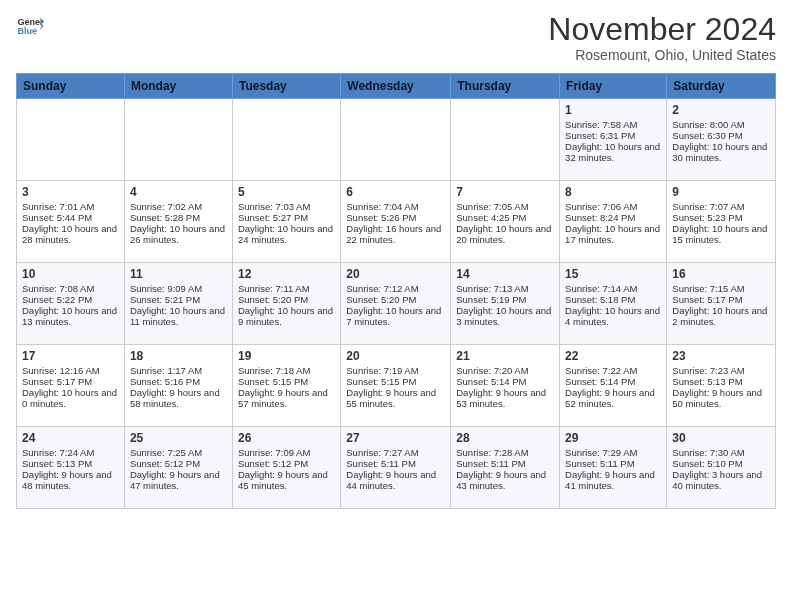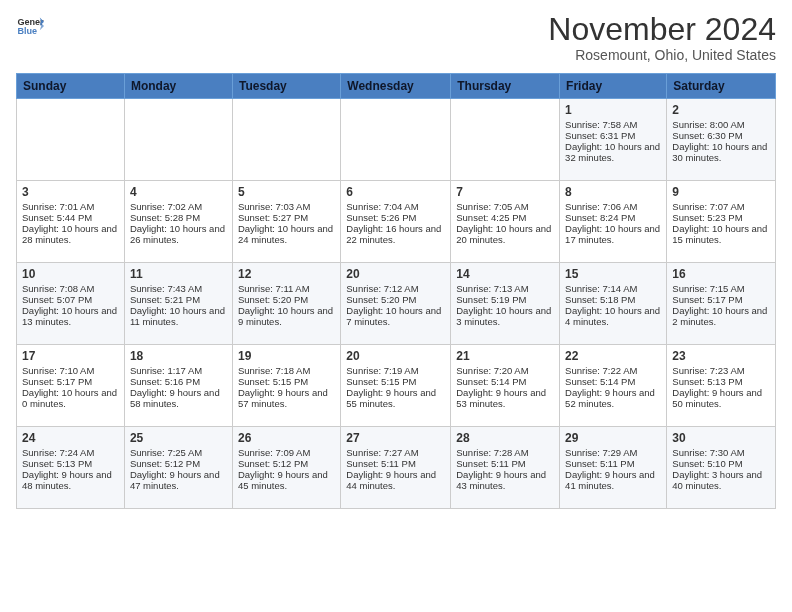--- a/index.html
+++ b/index.html
@@ -124,30 +124,30 @@
         <tr>
           <td><span class="day-num">3</span><span>Sunrise: 7:01 AM</span><br><span>Sunset: 5:44 PM</span><br><span>Daylight: 10 hours and 28 minutes.</span></td>
           <td><span class="day-num">4</span><span>Sunrise: 7:02 AM</span><br><span>Sunset: 5:28 PM</span><br><span>Daylight: 10 hours and 26 minutes.</span></td>
           <td><span class="day-num">5</span><span>Sunrise: 7:03 AM</span><br><span>Sunset: 5:27 PM</span><br><span>Daylight: 10 hours and 24 minutes.</span></td>
           <td><span class="day-num">6</span><span>Sunrise: 7:04 AM</span><br><span>Sunset: 5:26 PM</span><br><span>Daylight: 16 hours and 22 minutes.</span></td>
           <td><span class="day-num">7</span><span>Sunrise: 7:05 AM</span><br><span>Sunset: 4:25 PM</span><br><span>Daylight: 10 hours and 20 minutes.</span></td>
           <td><span class="day-num">8</span><span>Sunrise: 7:06 AM</span><br><span>Sunset: 8:24 PM</span><br><span>Daylight: 10 hours and 17 minutes.</span></td>
           <td><span class="day-num">9</span><span>Sunrise: 7:07 AM</span><br><span>Sunset: 5:23 PM</span><br><span>Daylight: 10 hours and 15 minutes.</span></td>
         </tr>
         <tr>
-          <td><span class="day-num">10</span><span>Sunrise: 7:08 AM</span><br><span>Sunset: 5:07 PM</span><br><span>Daylight: 10 hours and 13 minutes.</span></td>
-          <td><span class="day-num">11</span><span>Sunrise: 7:43 AM</span><br><span>Sunset: 5:21 PM</span><br><span>Daylight: 10 hours and 11 minutes.</span></td>
+          <td><span class="day-num">10</span><span>Sunrise: 7:08 AM</span><br><span>Sunset: 5:22 PM</span><br><span>Daylight: 10 hours and 13 minutes.</span></td>
+          <td><span class="day-num">11</span><span>Sunrise: 9:09 AM</span><br><span>Sunset: 5:21 PM</span><br><span>Daylight: 10 hours and 11 minutes.</span></td>
           <td><span class="day-num">12</span><span>Sunrise: 7:11 AM</span><br><span>Sunset: 5:20 PM</span><br><span>Daylight: 10 hours and 9 minutes.</span></td>
           <td><span class="day-num">20</span><span>Sunrise: 7:12 AM</span><br><span>Sunset: 5:20 PM</span><br><span>Daylight: 10 hours and 7 minutes.</span></td>
           <td><span class="day-num">14</span><span>Sunrise: 7:13 AM</span><br><span>Sunset: 5:19 PM</span><br><span>Daylight: 10 hours and 3 minutes.</span></td>
           <td><span class="day-num">15</span><span>Sunrise: 7:14 AM</span><br><span>Sunset: 5:18 PM</span><br><span>Daylight: 10 hours and 4 minutes.</span></td>
           <td><span class="day-num">16</span><span>Sunrise: 7:15 AM</span><br><span>Sunset: 5:17 PM</span><br><span>Daylight: 10 hours and 2 minutes.</span></td>
         </tr>
         <tr>
-          <td><span class="day-num">17</span><span>Sunrise: 7:10 AM</span><br><span>Sunset: 5:17 PM</span><br><span>Daylight: 10 hours and 0 minutes.</span></td>
+          <td><span class="day-num">17</span><span>Sunrise: 12:16 AM</span><br><span>Sunset: 5:17 PM</span><br><span>Daylight: 10 hours and 0 minutes.</span></td>
           <td><span class="day-num">18</span><span>Sunrise: 1:17 AM</span><br><span>Sunset: 5:16 PM</span><br><span>Daylight: 9 hours and 58 minutes.</span></td>
           <td><span class="day-num">19</span><span>Sunrise: 7:18 AM</span><br><span>Sunset: 5:15 PM</span><br><span>Daylight: 9 hours and 57 minutes.</span></td>
           <td><span class="day-num">20</span><span>Sunrise: 7:19 AM</span><br><span>Sunset: 5:15 PM</span><br><span>Daylight: 9 hours and 55 minutes.</span></td>
           <td><span class="day-num">21</span><span>Sunrise: 7:20 AM</span><br><span>Sunset: 5:14 PM</span><br><span>Daylight: 9 hours and 53 minutes.</span></td>
           <td><span class="day-num">22</span><span>Sunrise: 7:22 AM</span><br><span>Sunset: 5:14 PM</span><br><span>Daylight: 9 hours and 52 minutes.</span></td>
           <td><span class="day-num">23</span><span>Sunrise: 7:23 AM</span><br><span>Sunset: 5:13 PM</span><br><span>Daylight: 9 hours and 50 minutes.</span></td>
         </tr>
         <tr>
           <td><span class="day-num">24</span><span>Sunrise: 7:24 AM</span><br><span>Sunset: 5:13 PM</span><br><span>Daylight: 9 hours and 48 minutes.</span></td>
           <td><span class="day-num">25</span><span>Sunrise: 7:25 AM</span><br><span>Sunset: 5:12 PM</span><br><span>Daylight: 9 hours and 47 minutes.</span></td>

